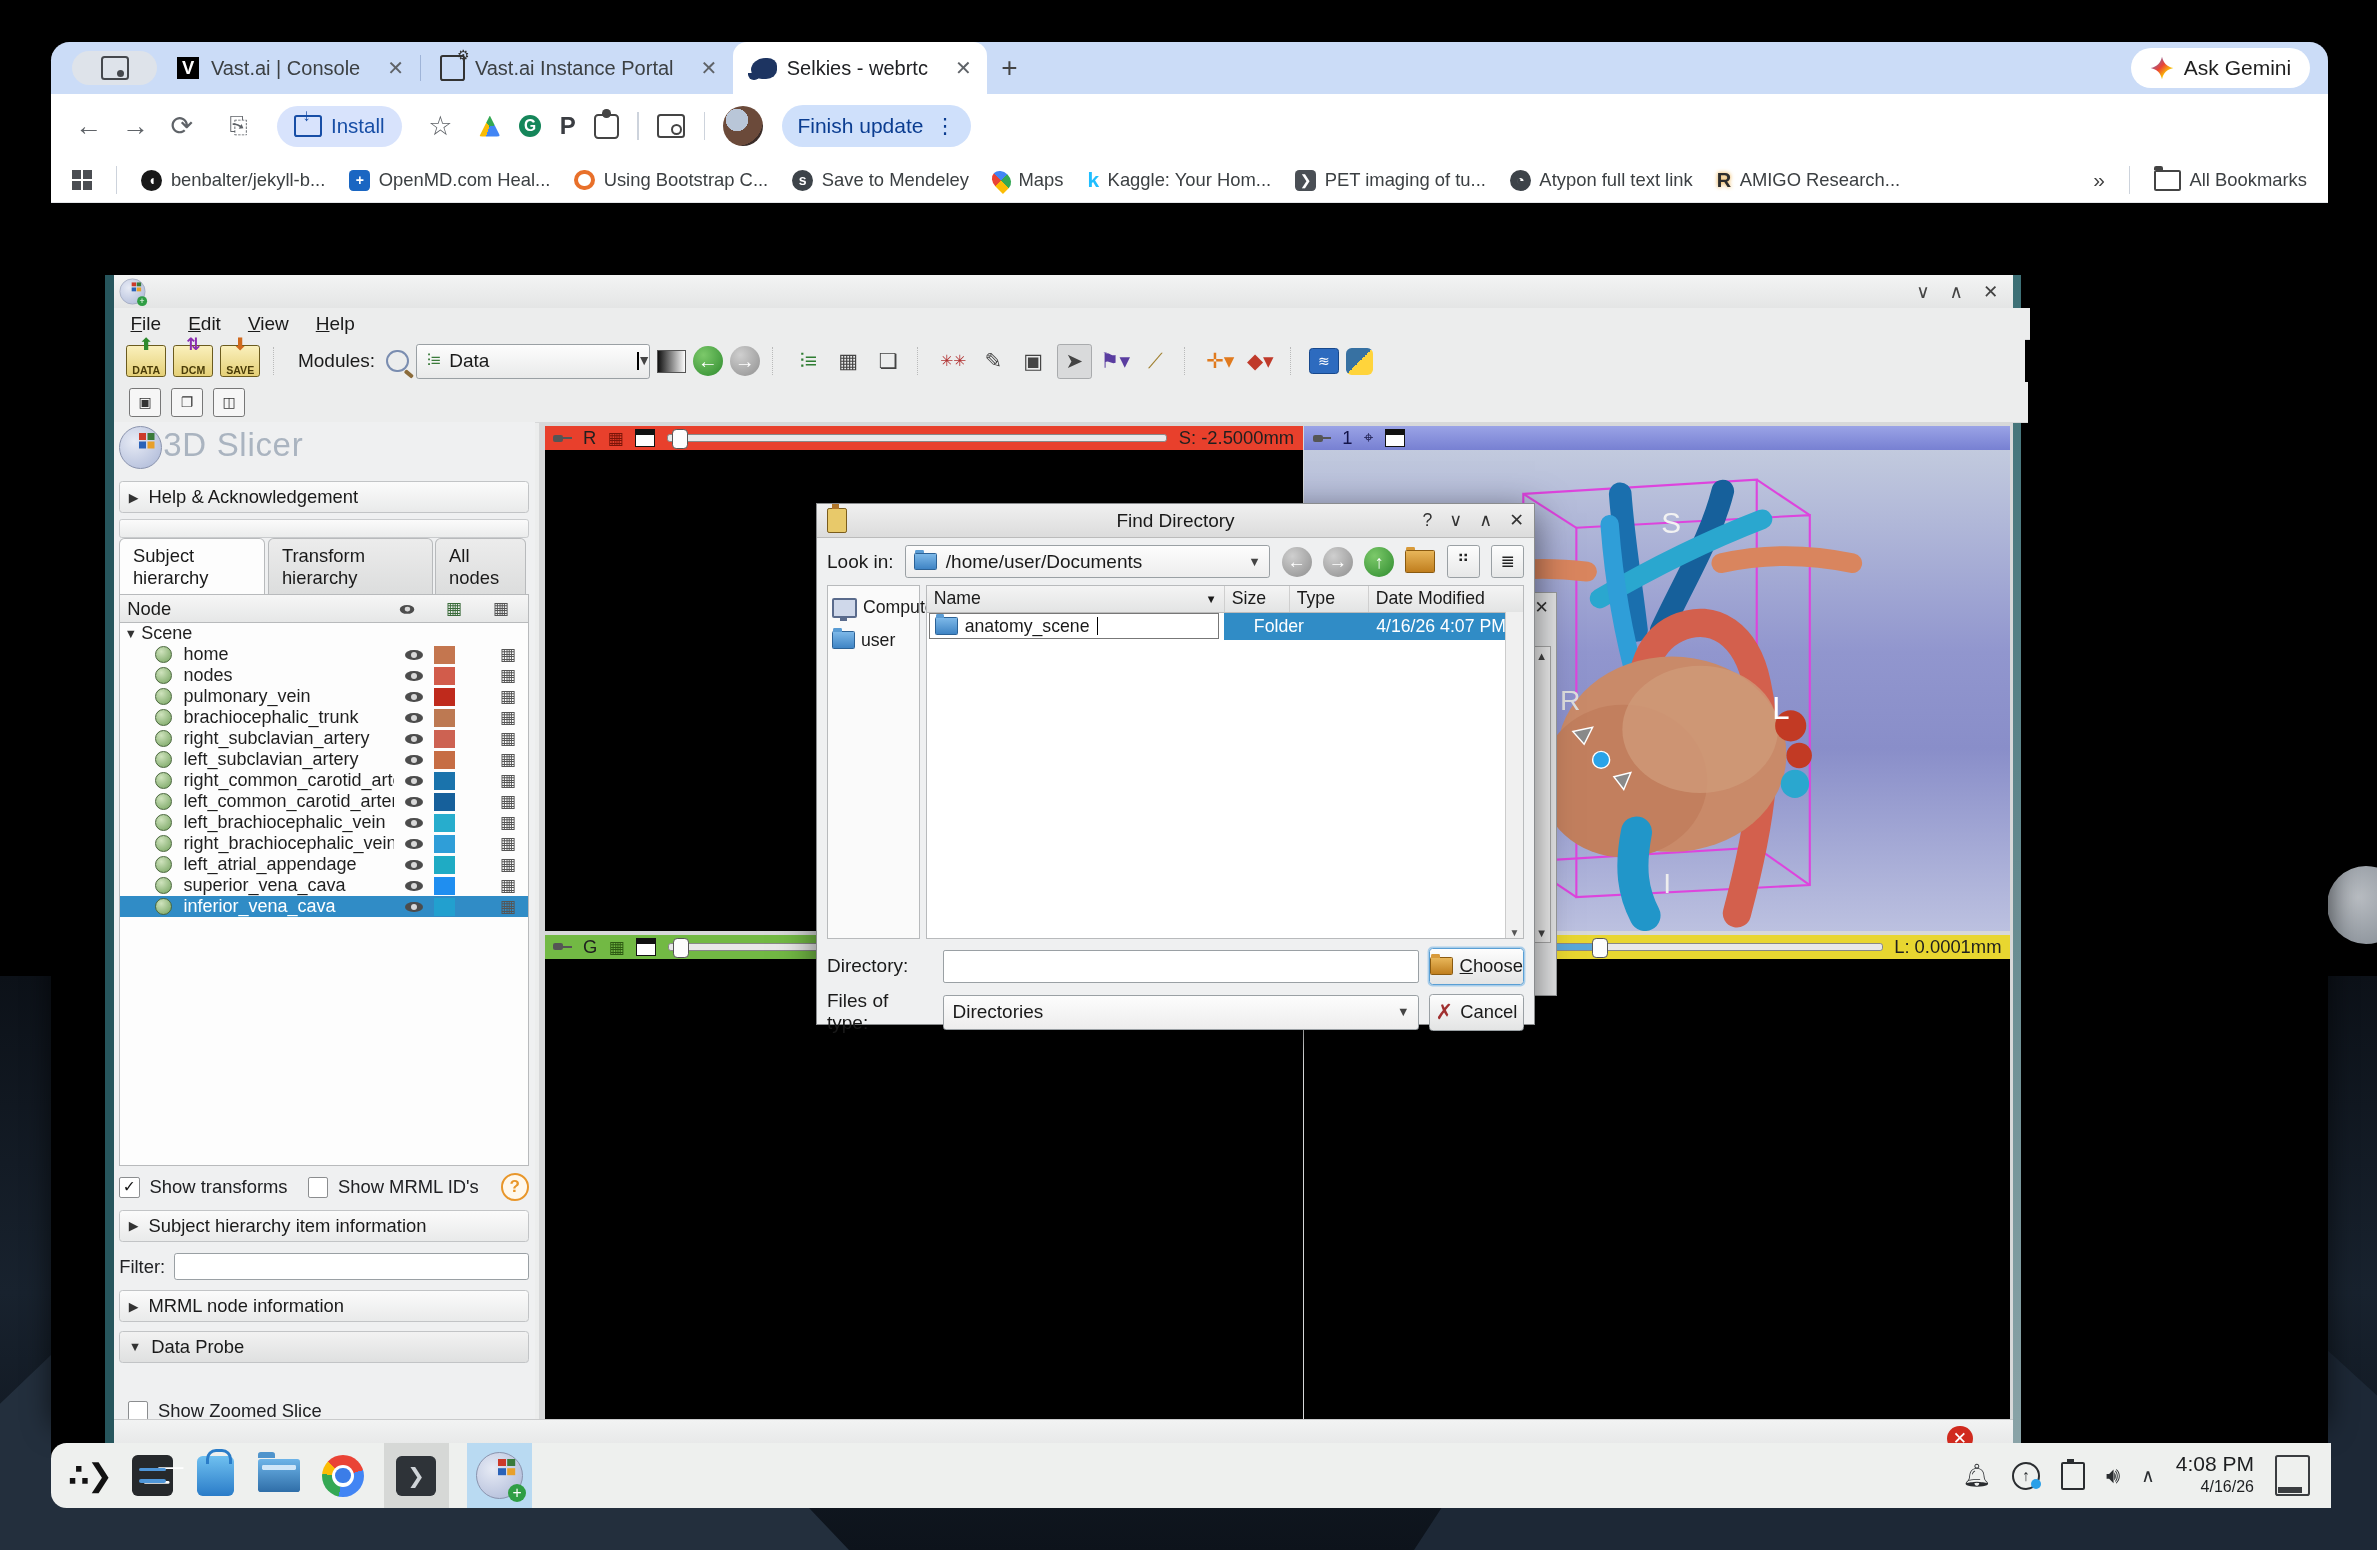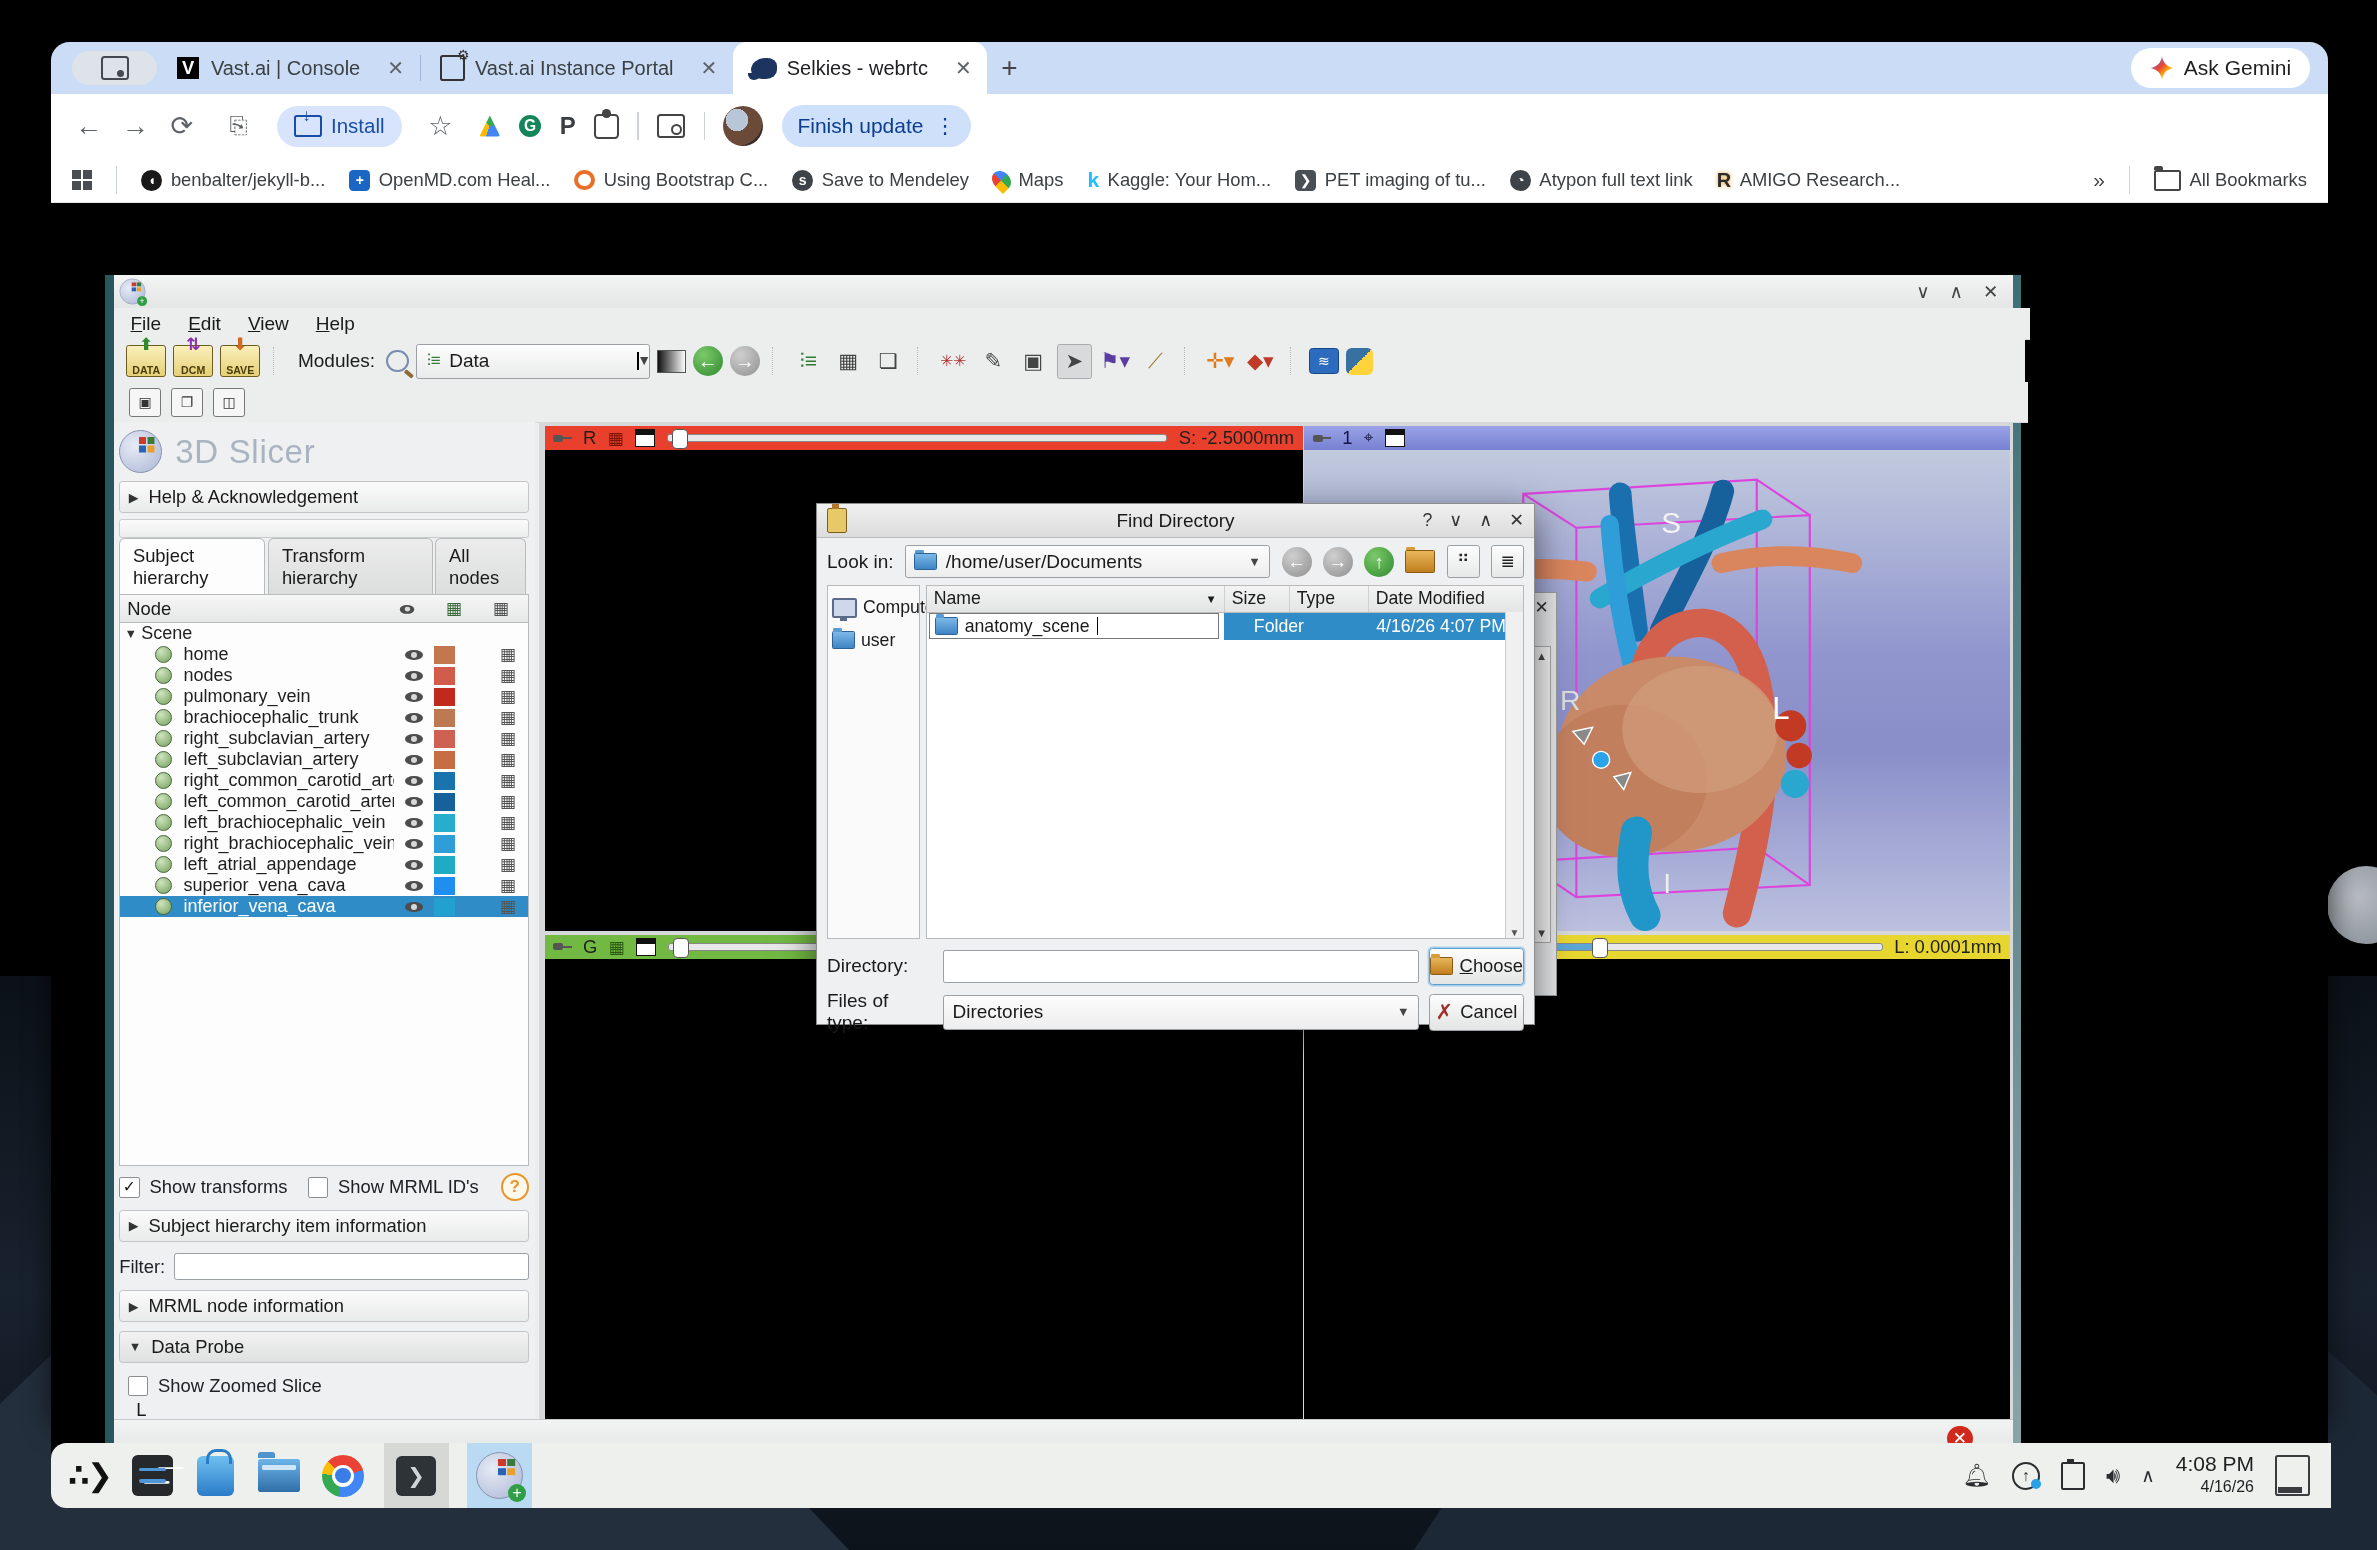--- a/index.html
+++ b/index.html
@@ -120,21 +120,21 @@
   .pyico{width:27px;height:27px;border-radius:5.7px;background:linear-gradient(135deg,#3771a2 50%,#ffd43b 50%)}
   .ssico{width:28px;height:24px;background:#2d6bbf;border-radius:3.5px;border:1.4px solid #17488c;
     display:flex;align-items:center;justify-content:center;color:#fff;font-size:14px}
   .stools2{left:8.5px;top:107px;width:1899px;height:40px;background:#eceded;display:flex;align-items:center;
     gap:10px;padding-left:15.6px;border-bottom:0.7px solid #d7d8d9}
   .mini{width:30px;height:27px;border:1.4px solid #777;border-radius:2.8px;background:#f6f6f6;
     display:flex;align-items:center;justify-content:center;font-size:14px;color:#333}
 
   
   .mpanel{left:8.5px;top:147px;width:421px;height:997px;background:#eff0f1;box-sizing:border-box;padding:4.2px 5.7px}
-  .slogo{display:flex;align-items:center;gap:13px;height:51px}
+  .slogo{display:flex;align-items:flex-start;gap:1px;height:51px}
   .slogo-circle{width:41px;height:41px;border-radius:50%;background:radial-gradient(circle at 35% 35%,#e7ebf5,#aab6d6);
     border:1.4px solid #8a93ad;position:relative}
   .slogo-circle::after{content:"";position:absolute;left:18.4px;top:5.7px;width:7px;height:7px;background:#cc3a2a;
     box-shadow:8.5px 0 #3a7a3a,0 8.5px #2a62b8,8.5px 8.5px #e8a02a}
   .slogo-text{font-size:33px;color:#aab4c0;letter-spacing:0.7px}
   .qtbar{height:30px;background:linear-gradient(#fbfbfb,#e9eaea);border:1.4px solid #c2c4c6;border-radius:3.5px;
     display:flex;align-items:center;gap:10px;padding:0 8.5px;font-size:18.4px;color:#1a1a1a;margin-top:4.2px}
   .qtbar .tri{font-size:12.7px;color:#333}
   .emptybar{height:17px;background:linear-gradient(#fbfbfb,#ebecec);border:1.4px solid #c9cbcd;border-radius:2.8px;margin-top:5.7px}
   .sh-tabs{display:flex;margin-top:0;font-size:18.4px;color:#1a1a1a}
@@ -669,21 +669,21 @@
           <input class="qinput" value="" style="">
         </div>
         <div class="qtbar" style="margin-top:10px;white-space:nowrap;overflow:hidden">
           <span class="tri">▶</span>
           <span>MRML node information</span>
         </div>
         <div class="qtbar" style="margin-top:8.5px;background:linear-gradient(#f2f2f2,#dfe0e0)">
           <span class="tri">▼</span>
           <span>Data Probe</span>
         </div>
-        <div class="row" style="margin-top:12px;gap:10px;font-size:18.4px;margin-left:8.5px">
+        <div class="row" style="margin-top:37px;gap:10px;font-size:18.4px;margin-left:8.5px">
           <span class="chk"></span>
           <span>Show Zoomed Slice</span>
         </div>
         <div class="probe">
           <div>L</div>
           <div>F</div>
 
         </div>
       </div>
 

